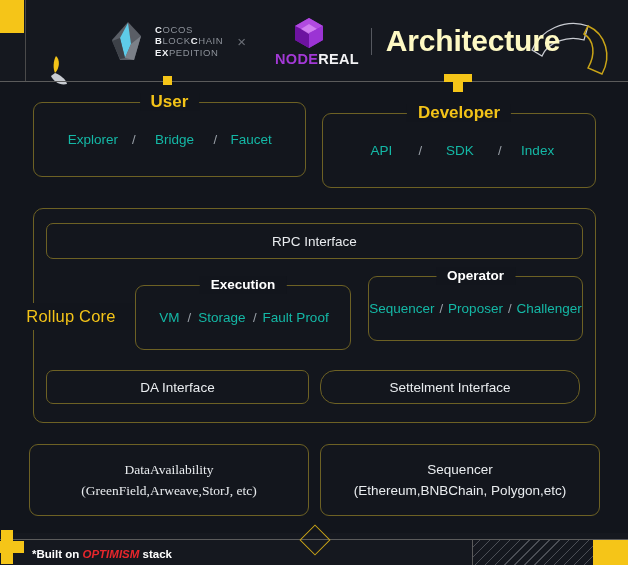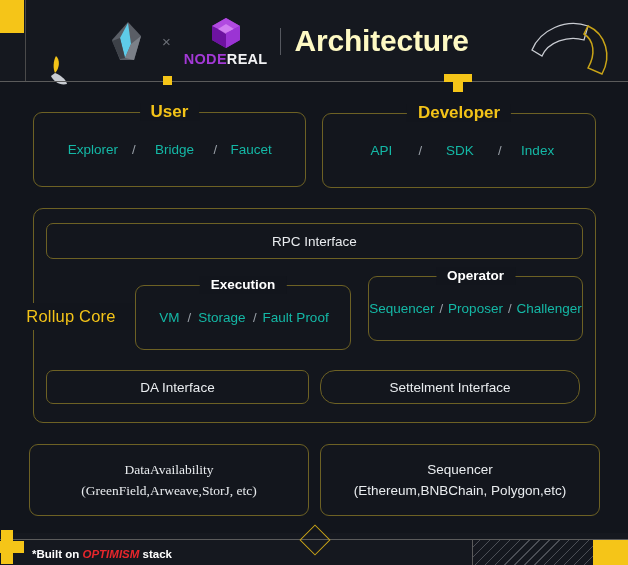--- a/index.html
+++ b/index.html
@@ -107,20 +107,21 @@
     display: flex;
     flex-direction: column;
     align-items: center;
     gap: 1px;
   }
   .nr-mark { width: 34px; height: 34px; }
   .nr-text {
     font-size: 14.5px;
     font-weight: bold;
     letter-spacing: 0.3px;
+    margin-left: 16px;
   }
   .nr-text .nr-a { color: #a339d6; }
   .nr-text .nr-b { color: #f2f2f4; }
   .title-sep {
     width: 1px; height: 27px;
     background: #55585f;
     margin: 0 14px 0 12px;
   }
   .page-title {
     font-size: 30px;
@@ -304,20 +305,25 @@
 
     <div class="logos">
       <div class="cocos-logo">
         <span class="cocos-mark">
           <svg viewBox="0 0 40 42" width="40" height="42">
             <path d="M20 2 L33 16 L26 40 L12 40 L4 20 Z" fill="#5a5e66"></path>
             <path d="M20 3 L12 18 L17 38 L23 24 Z" fill="#5ecbe8"></path>
             <path d="M12 18 L4 21 L12 39 L17 38 Z" fill="#3d4148"></path>
             <path d="M23 24 L33 16 L26 40 L17 38 Z" fill="#7b8088"></path>
           </svg>
+        </span>
+        <span class="cocos-text">
+          <div><span class="hl">C</span><span>OCOS</span></div>
+          <div><span class="hl">B</span><span>LOCK</span><span class="hl">C</span><span>HAIN</span></div>
+          <div><span class="hl">E</span><span class="hl">X</span><span>PEDITION</span></div>
         </span>
       </div>
 
       <span class="cross-sym">×</span>
 
       <div class="nodereal-logo">
         <span class="nr-mark">
           <svg viewBox="0 0 34 34" width="34" height="34">
             <path d="M17 2 L31 10 L31 24 L17 32 L3 24 L3 10 Z" fill="#8b26c4"></path>
             <path d="M17 2 L31 10 L17 17 L3 10 Z" fill="#b14ae0"></path>
@@ -347,21 +353,21 @@
         <rect x="38" y="10" width="7" height="38"></rect>
       </g>
       <g fill="none" stroke="#c9d2dd" stroke-width="5">
         <path d="M66 6 h52 v34 h-52 z"></path>
         <path d="M130 6 h40 l-14 17 l14 17 h-40"></path>
       </g>
     </svg>
     <div class="wm-text">BLOCKBEATS</div>
   </div>
 
-  <div class="panel legend-top" id="user-panel" style="left:33px; top:112px; width:273px; height:75px;">
+  <div class="panel legend-top" id="user-panel" style="left:33px; top:102px; width:273px; height:75px;">
     <span class="legend yellow">User</span>
     <div class="chips">
       <span class="chip" style="width:78px; text-align:center;">Explorer</span>
       <span class="sep">/</span>
       <span class="chip" style="width:78px; text-align:center;">Bridge</span>
       <span class="sep">/</span>
       <span class="chip" style="width:68px; text-align:center;">Faucet</span>
     </div>
   </div>
 

